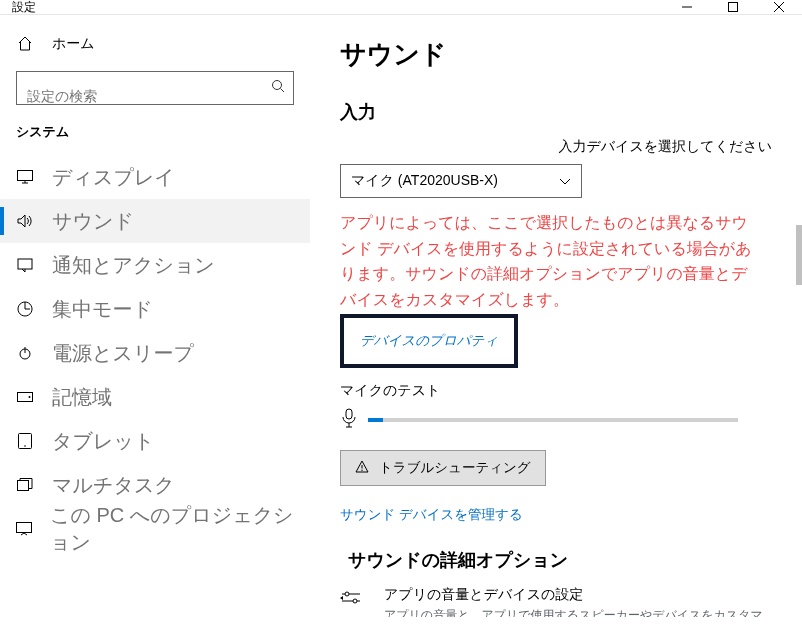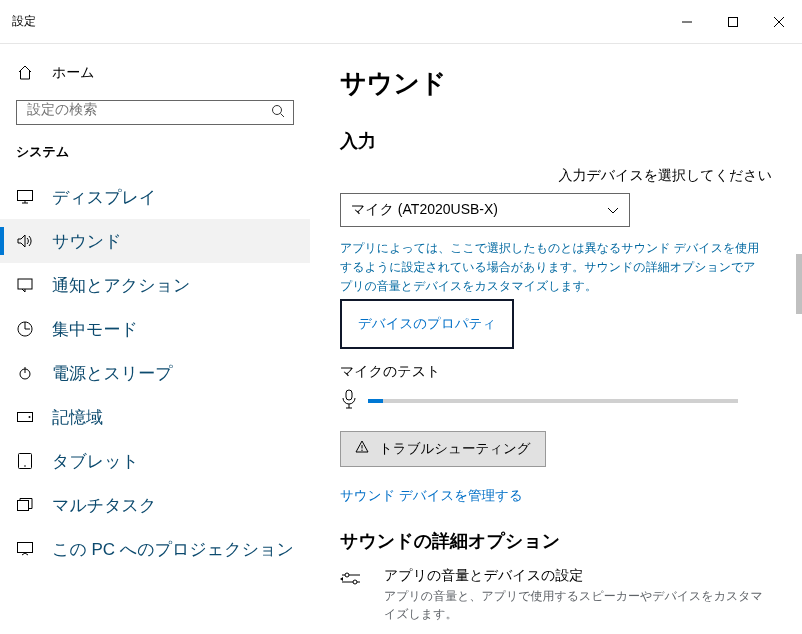--- a/index.html
+++ b/index.html
@@ -1,66 +1,66 @@
 <!DOCTYPE html>
 <html><head>
 <meta charset="utf-8">
 <style>
 * { margin: 0; padding: 0; box-sizing: border-box; font-family: "Yu Gothic UI", "Segoe UI", Meiryo, sans-serif; }
 body { width: 802px; height: 634px; background: #fff; overflow: hidden; position: relative; }
 
-.titlebar { display: flex; align-items: center; height: 44px; padding-left: 12px; border-bottom: 1px solid #e6e6e6; }
+.titlebar { display: flex; align-items: center; height: 15px; padding-left: 12px; border-bottom: 1px solid #e6e6e6; }
 .titlebar-title { font-size: 12px; color: #000; }
 .window-controls { margin-left: auto; display: flex; }
 .window-btn { width: 46px; height: 32px; display: flex; align-items: center; justify-content: center; }
 .window-btn svg { width: 10px; height: 10px; }
 
 .app { display: flex; height: calc(100% - 32px); }
 .sidebar { width: 310px; flex-shrink: 0; padding: 10px 0 0 0; background: #fff; }
 .home-row { display: flex; align-items: center; padding: 10px 16px; gap: 18px; }
 .home-row .icon { width: 18px; display:flex; justify-content:center; }
 .home-row span:last-child { font-size: 14px; }
 
 .search-wrap { padding: 8px 16px 14px 16px; }
-.search-box { position: relative; border: 1px solid #666; height: 25px; display: flex; align-items: flex-start; background: #fff; }
+.search-box { position: relative; border: 1px solid #666; height: 34px; display: flex; align-items: flex-end; background: #fff; }
 .search-box input { border: none; outline: none; width: 100%; padding: 0 34px 0 10px; font-size: 14px; background: transparent; }
 .search-box .search-icon { position: absolute; right: 8px; top: 50%; transform: translateY(-50%); }
 
 .section-title { font-size: 13px; font-weight: 600; padding: 4px 16px 14px 16px; }
 
 .nav-list { display: flex; flex-direction: column; }
 .nav-item { display: flex; align-items: center; height: 44px; padding: 0 16px; gap: 18px; position: relative; cursor: default; }
 .nav-item .icon { width: 18px; display:flex; justify-content:center; align-items:center; }
-.nav-item .label { font-size: 17px; color: #0c4a6e; }
+.nav-item .label { font-size: 20px; color: #737373; }
 .nav-item.selected::before { content: ""; position: absolute; left: 0; top: 8px; bottom: 8px; width: 4px; background: #0078d4; }
 .nav-item.selected { background: #f2f2f2; }
 
 .content { flex: 1; padding: 22px 30px 0 30px; overflow: hidden; position: relative; }
 .page-heading { font-size: 26px; font-weight: 600; margin-bottom: 28px; }
 .sub-heading { font-size: 18px; font-weight: 600; margin-bottom: 14px; }
 .field-label { font-size: 14px; margin-bottom: 8px; text-align: right; }
 
-.select-box { width: 290px; height: 34px; border: 1px solid #666; display: flex; align-items: center; padding: 0 10px; position: relative; margin-bottom: 12px; }
+.select-box { width: 242px; height: 34px; border: 1px solid #666; display: flex; align-items: center; padding: 0 10px; position: relative; margin-bottom: 12px; }
 .select-box .value { font-size: 14px; }
 .select-box .chev { position: absolute; right: 10px; top: 50%; transform: translateY(-50%); }
 
-.helper-text { font-size: 12px; color: #0369a1; line-height: 1.6; max-width: 420px; margin-bottom: 6px; }
+.helper-text { font-size: 16px; color: #ef4444; line-height: 1.6; max-width: 420px; margin-bottom: 6px; }
 
 .link-text { color: #006fc7; font-size: 13.5px; display: inline-block; padding: 4px 0; }
 
-.highlight-box { display:inline-block; border: 2px solid #0f172a; padding: 10px 16px; margin-top: -4px; margin-bottom: 14px; }
+.highlight-box { display:inline-block; border: 4px solid #0f172a; padding: 10px 16px; margin-top: -4px; margin-bottom: 14px; font-style: italic; }
 
 .mic-test-label { font-size: 14px; margin-bottom: 8px; }
 .mic-test-row { display: flex; align-items: center; gap: 10px; margin-bottom: 18px; }
 .mic-bar { flex:1; max-width: 370px; height: 4px; background: #d0d0d0; position: relative; }
 .mic-bar-fill { position:absolute; left:0; top:0; bottom:0; width: 4%; background: #0078d4; }
 
 .troubleshoot-btn { display:inline-flex; align-items:center; gap:10px; border:1px solid #999; background:#e1e1e1; padding: 8px 14px; font-size: 13.5px; margin-bottom: 16px; text-align: center; }
 
-.section-heading2 { font-size: 18px; font-weight: 600; margin: 20px 0 14px 0; }
+.section-heading2 { font-size: 18px; font-weight: 600; margin: 20px 0 14px 8px; }
 
 .adv-row { display: flex; gap: 22px; align-items: flex-start; }
 .adv-row .icon { margin-top: 4px; }
 .adv-title { font-size: 14px; margin-bottom: 2px; }
 .adv-desc { font-size: 12px; color: #5f6368; line-height:1.5; max-width: 380px; }
 
 .scrollbar-stub { position:absolute; right:0; top:210px; width:6px; height:60px; background:#c0c0c0; }
 </style>
 </head>
 <body>

